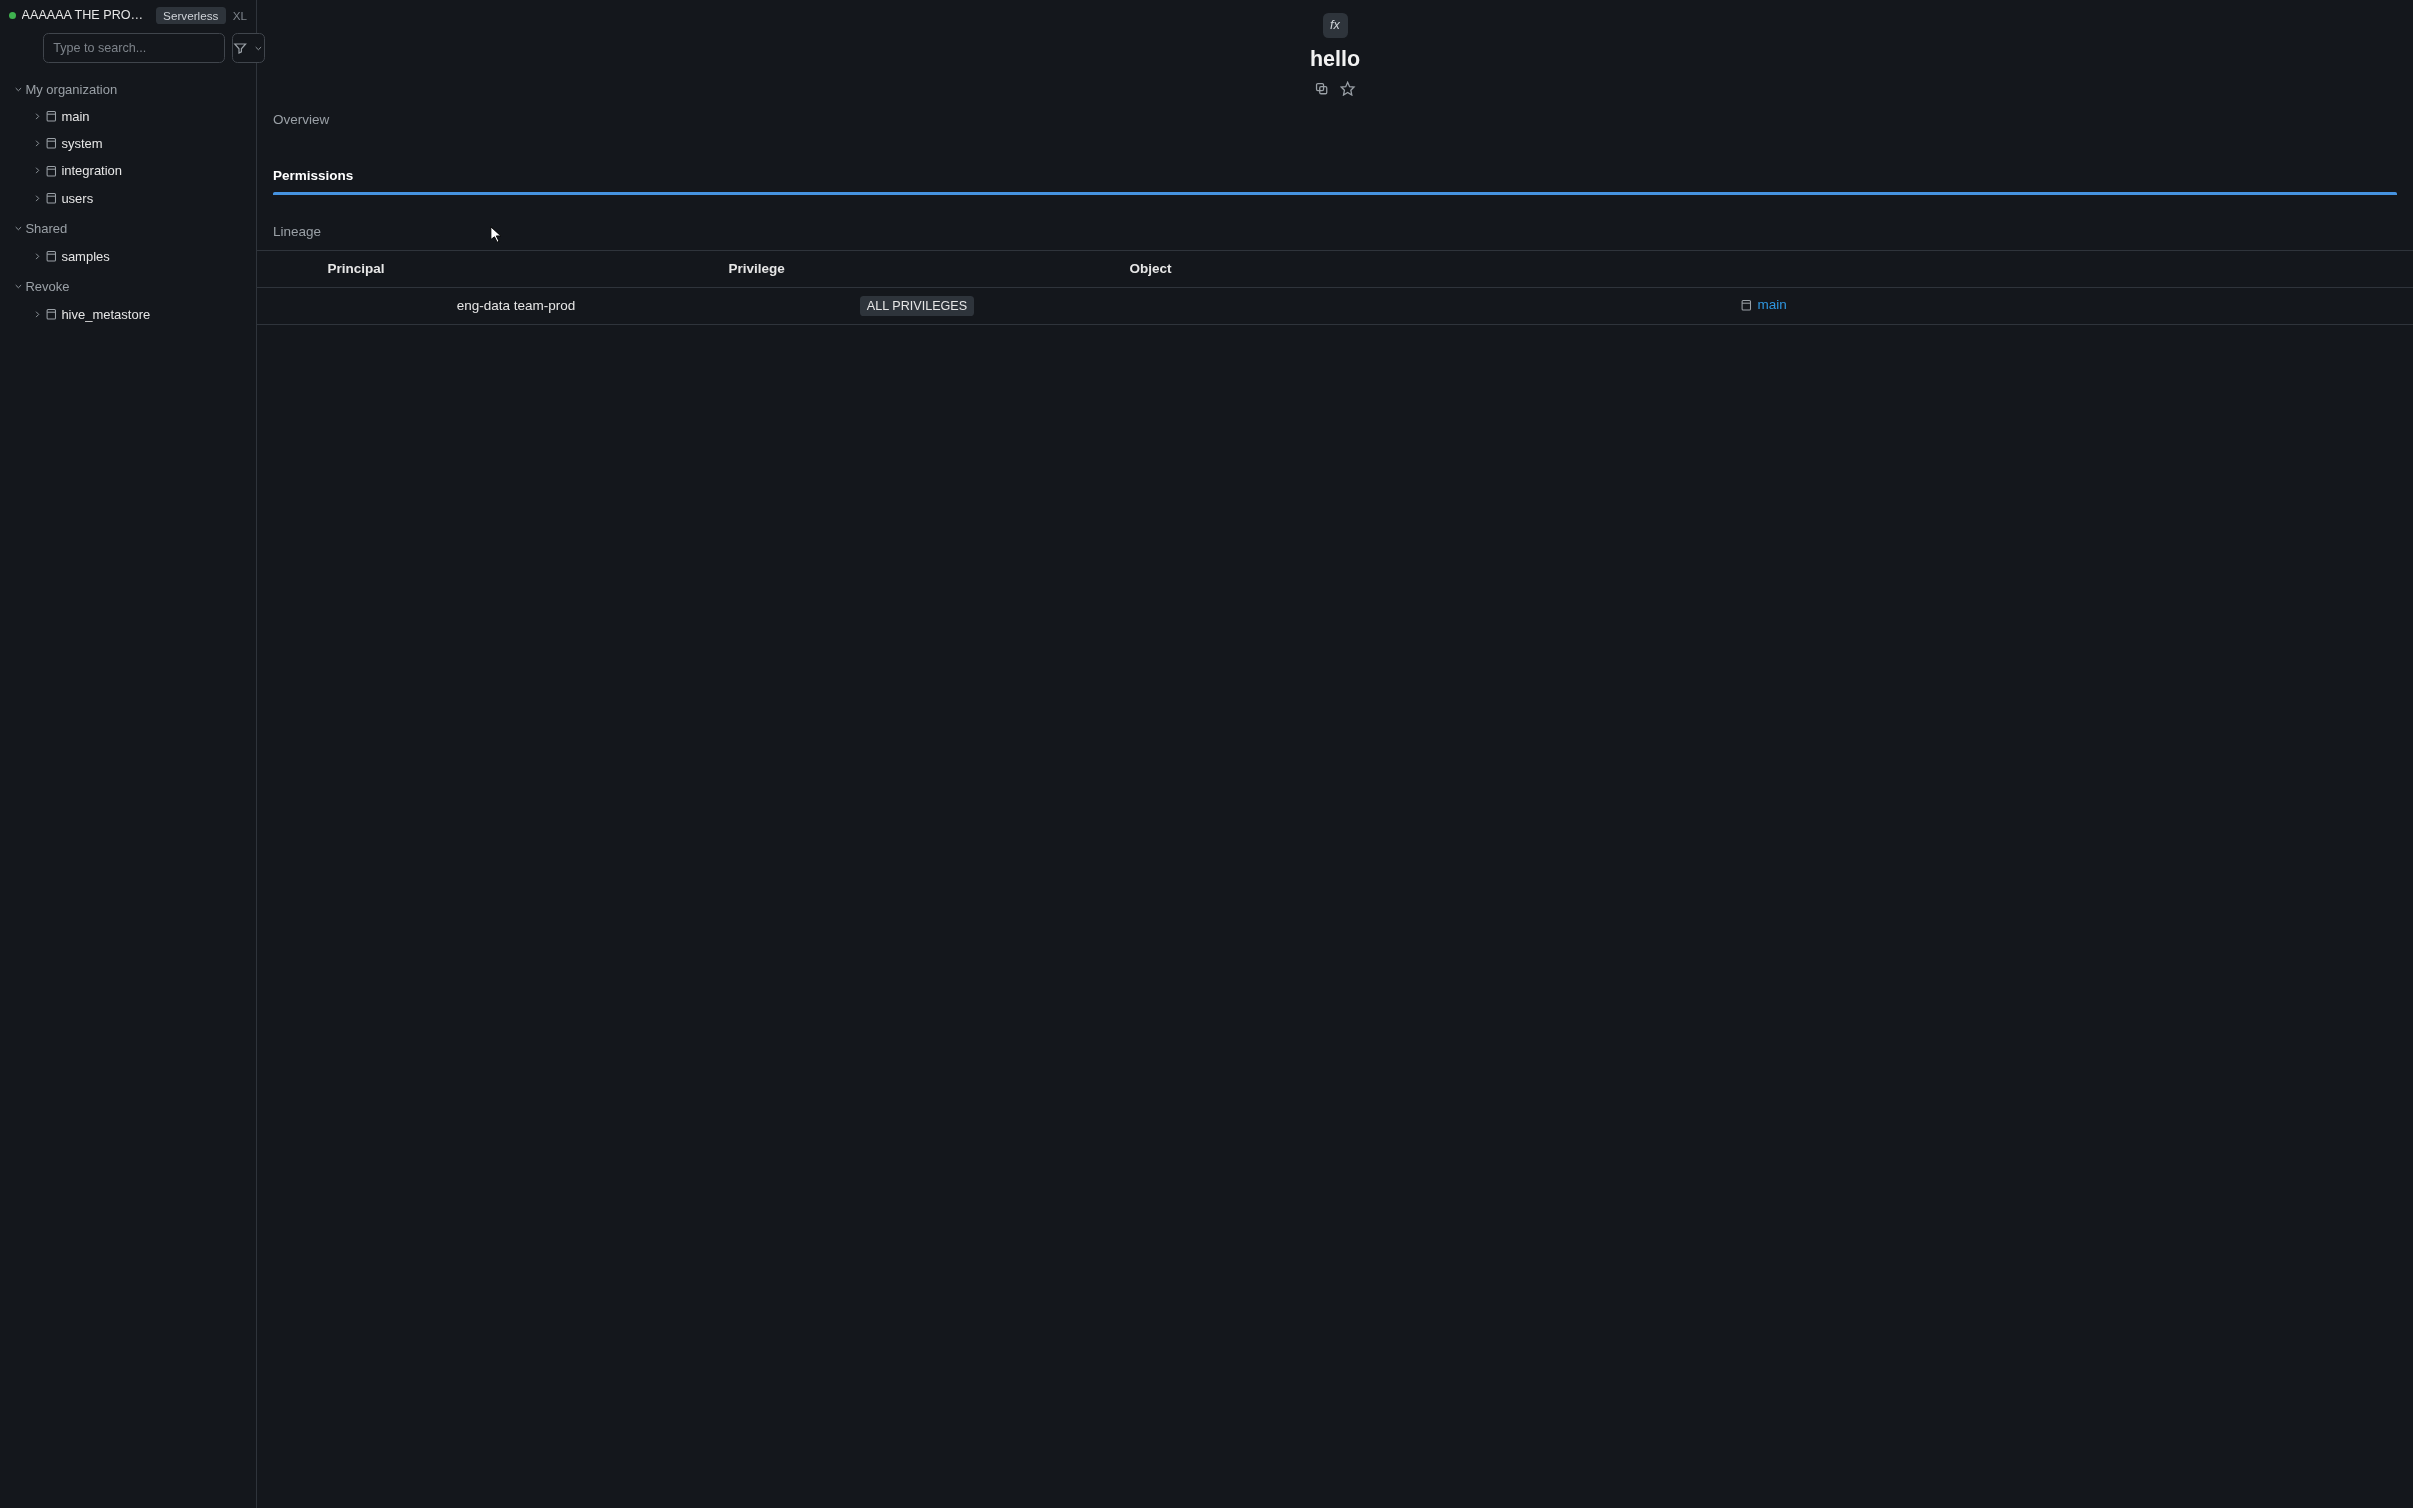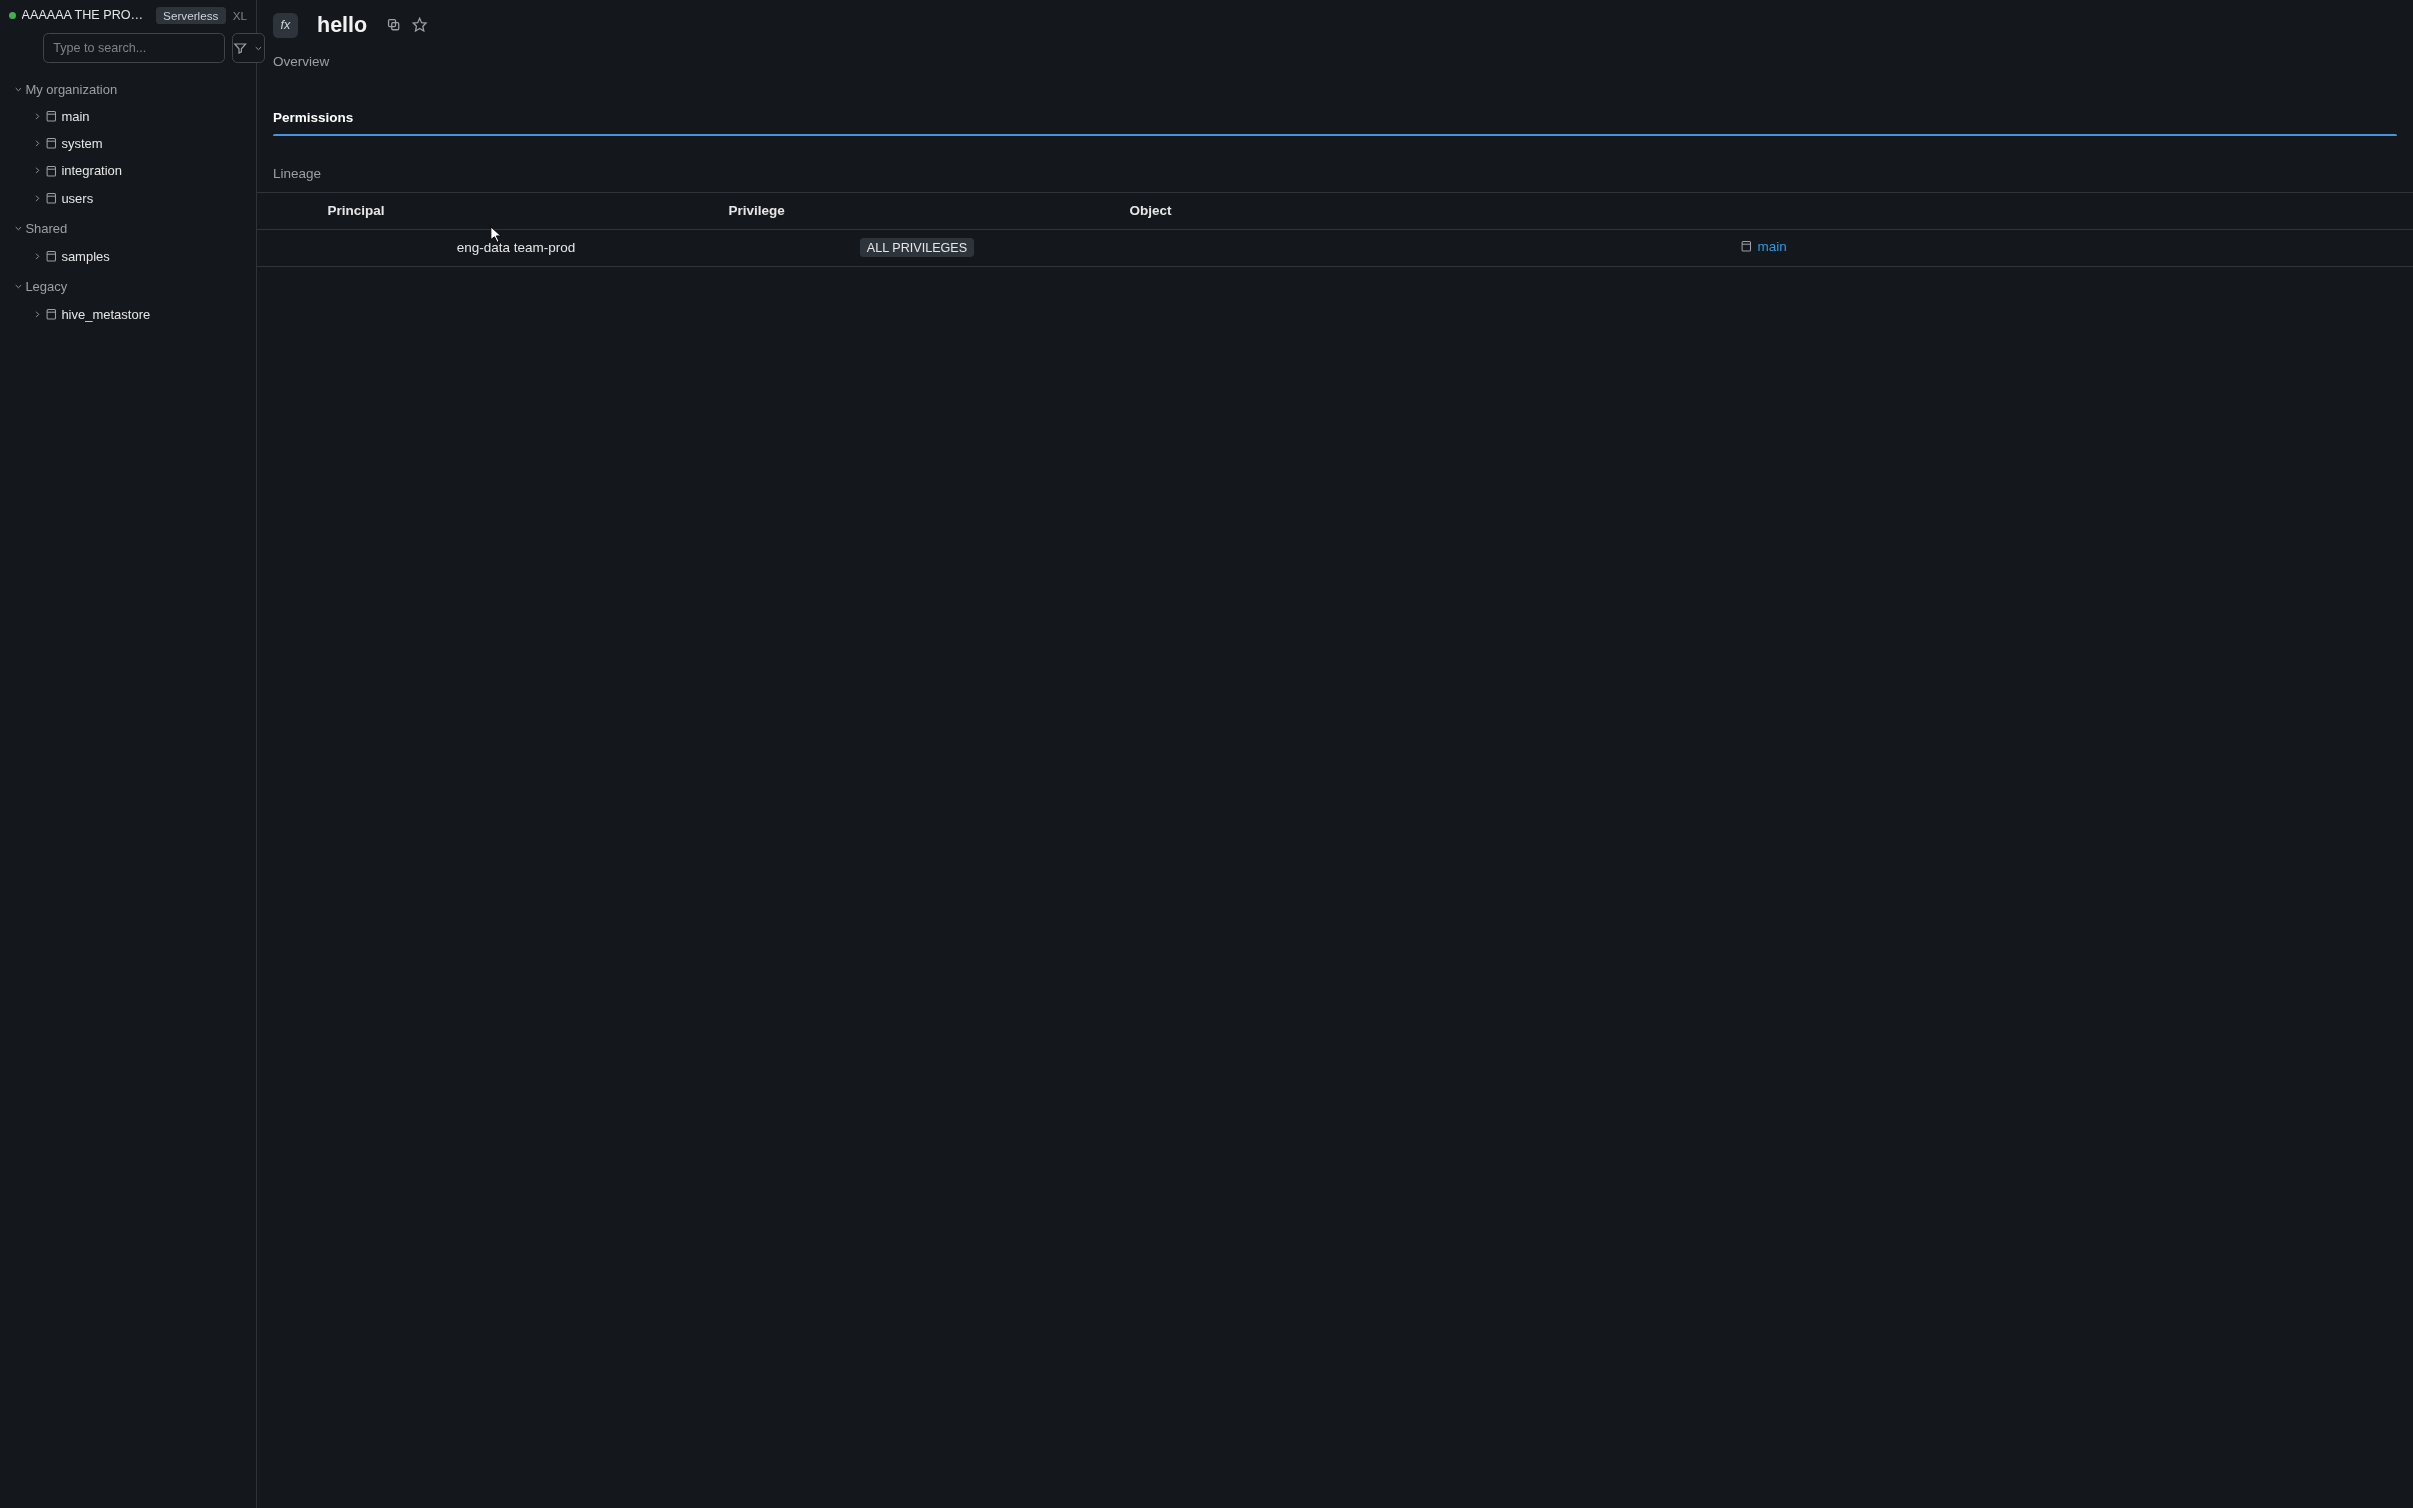--- a/index.html
+++ b/index.html
@@ -113,22 +113,23 @@
   .tree-row .db-icon{width:14.4px;display:inline-flex;color:var(--text-dim)}
   .tree-child{padding-left:16px}
 
   
   .main{
     flex:1;
     display:flex;flex-direction:column;
     min-width:0;
   }
   .title-row{
-    display:flex;align-items:center;gap:19px;
+    display:flex;align-items:center;gap:9px;
     padding:12.6px 16px 5.4px 16px;
+    flex-direction:column;
   }
   .fx-badge{
     width:25px;height:25px;border-radius:5.4px;
     background:var(--chip);
     display:flex;align-items:center;justify-content:center;
     color:#cfd3d8;font-style:italic;font-size:12.6px;
   }
   .page-title{font-size:21.5px;font-weight:600;color:#f2f2f2}
   .title-icons{display:flex;gap:10.8px;color:var(--text-dim);}
   .title-icons span{cursor:pointer;display:inline-flex}
@@ -339,21 +340,21 @@
       </div>
     </div>
 
     <div class="tree-group">
       <div class="tree-row section">
         <span class="caret">
           <svg width="10.8" height="10.8" viewBox="0 0 24 24" fill="none" stroke="currentColor" stroke-width="2">
               <polyline points="6 9 12 15 18 9"></polyline>
             </svg>
           </span>
-        <span>Legacy</span>
+        <span>Revoke</span>
       </div>
       <div class="tree-child">
         <div class="tree-row">
           <span class="caret">
             <svg width="10.8" height="10.8" viewBox="0 0 24 24" fill="none" stroke="currentColor" stroke-width="2">
                 <polyline points="9 6 15 12 9 18"></polyline>
               </svg>
             </span>
           <span class="db-icon">
             <svg width="12.6" height="12.6" viewBox="0 0 24 24" fill="none" stroke="currentColor" stroke-width="2">

